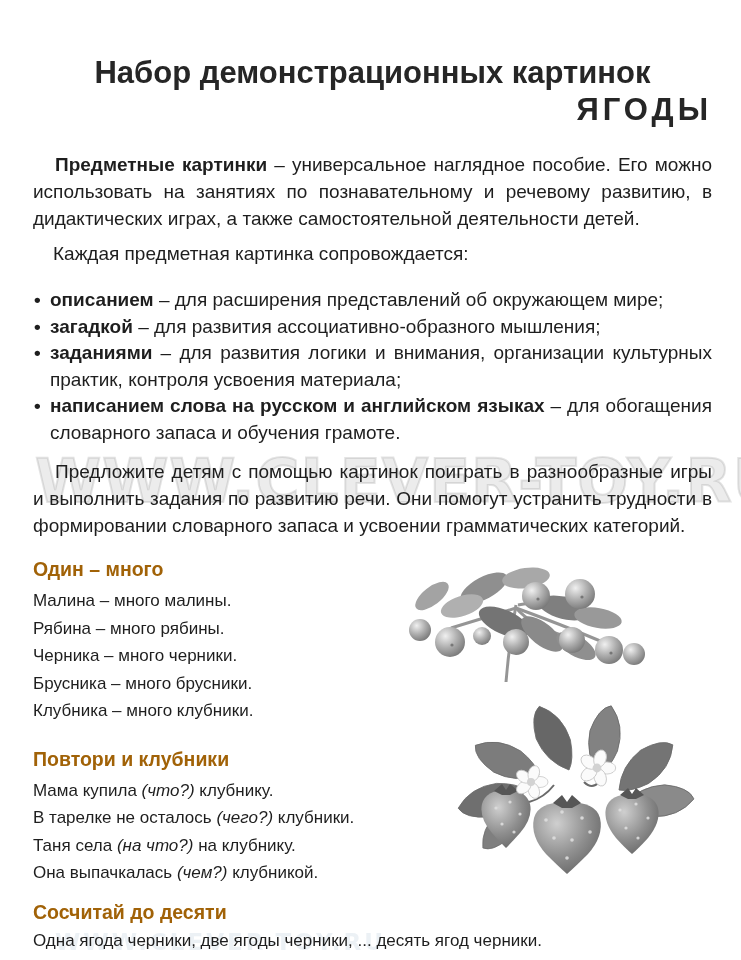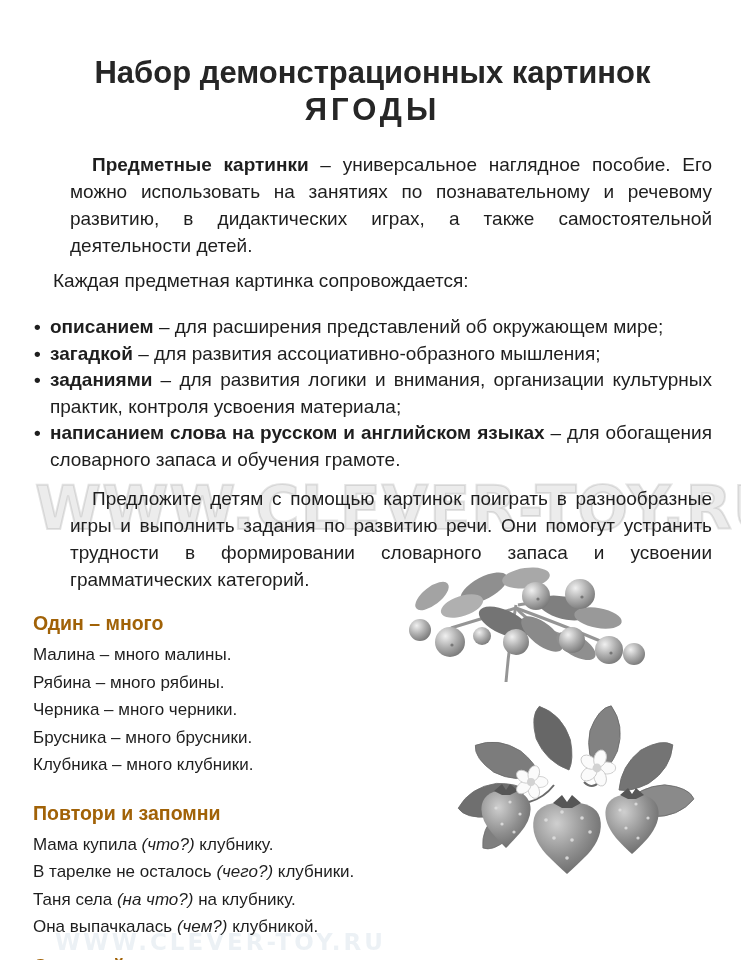--- a/index.html
+++ b/index.html
@@ -7,24 +7,24 @@
     position:relative;
     width:741px; height:960px;
     background:#ffffff;
     overflow:hidden;
     font-family:"Liberation Sans","DejaVu Sans",sans-serif;
     color:#1e1e1e;
   }
   .content { position:relative; z-index:1; padding:54px 29px 0 33px; }
 
   .title { text-align:center; font-weight:bold; font-size:31px; line-height:37px; color:#262626; }
-  .title .l2 { letter-spacing:4px; }
+  .title .l2 { letter-spacing:4px;text-align:right; }
 
   .para { font-size:19px; line-height:27px; margin:0; }
-  .justify { text-align:justify;margin-left:37px; }
+  .justify { text-align:justify; }
   .indent { text-indent:22px; }
 
   .accompanied-heading { margin-top:8px; text-indent:20px; font-size:19px; line-height:27px; }
 
   ul.bullets { list-style:none; margin:20px 0 0 0; padding:0; }
   ul.bullets li {
     position:relative; padding-left:17px;
     font-size:19px; line-height:26.5px; text-align:justify;
   }
   ul.bullets li::before {
@@ -92,21 +92,21 @@
     <div class="section">
       <div class="section-heading">Один – много</div>
       <div class="line">Малина – много малины.</div>
       <div class="line">Рябина – много рябины.</div>
       <div class="line">Черника – много черники.</div>
       <div class="line">Брусника – много брусники.</div>
       <div class="line">Клубника – много клубники.</div>
     </div>
 
     <div class="section mt-big">
-      <div class="section-heading">Повтори и запомни</div>
+      <div class="section-heading">Повтори и клубники</div>
       <div class="line"><span>Мама купила </span><i>(что?)</i><span> клубнику.</span></div>
       <div class="line"><span>В тарелке не осталось </span><i>(чего?)</i><span> клубники.</span></div>
       <div class="line"><span>Таня села </span><i>(на что?)</i><span> на клубнику.</span></div>
       <div class="line"><span>Она выпачкалась </span><i>(чем?)</i><span> клубникой.</span></div>
     </div>
 
     <div class="section mt-small">
       <div class="section-heading" style="margin-bottom:2px">Сосчитай до десяти</div>
       <div class="line">Одна ягода черники, две ягоды черники, ... десять ягод черники.</div>
 

